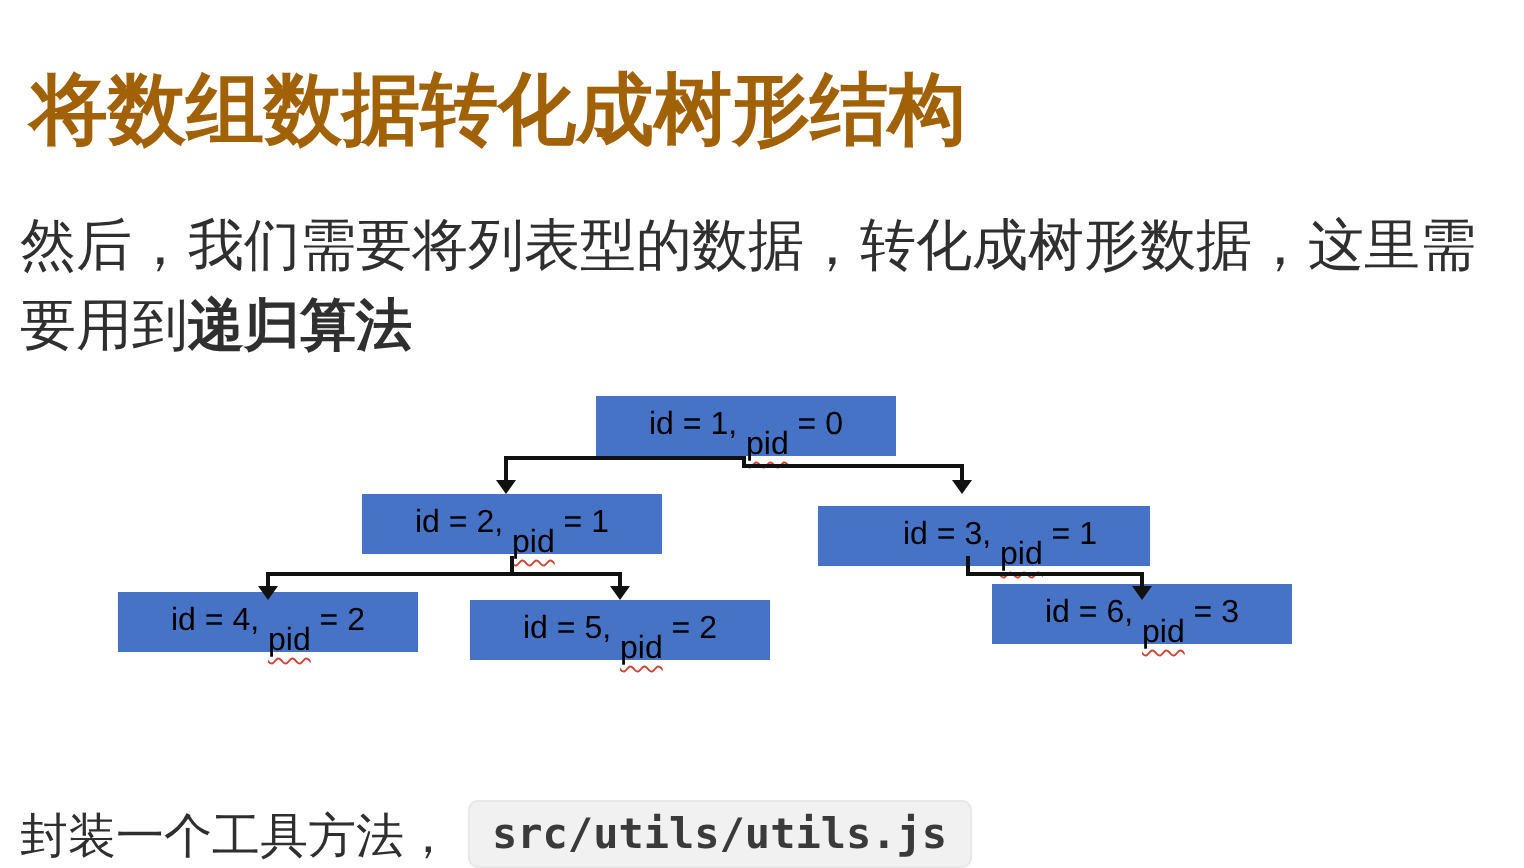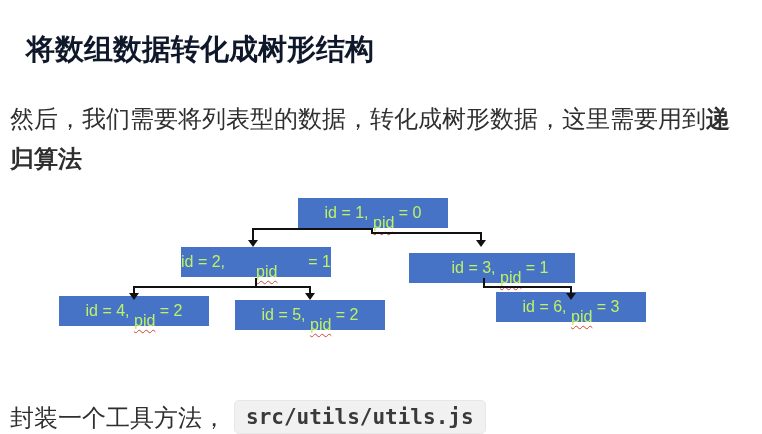--- a/index.html
+++ b/index.html
@@ -7,56 +7,56 @@
     position: relative;
     width: 762px;
     height: 434px;
     background: #ffffff;
     overflow: hidden;
     font-family: "Liberation Sans", sans-serif;
     color: #2f2f2f;
   }
   .h1 {
     position: absolute;
-    left: 26px;
+    left: 15px;
     top: 9px;
-    font-size: 29px;
+    font-size: 39px;
     line-height: 42px;
     font-weight: 700;
-    color: #0f172a;
+    color: #a16207;
     white-space: nowrap;
   }
   .intro {
     position: absolute;
     left: 10px;
     top: 75px;
     width: 742px;
-    font-size: 24px;
+    font-size: 28px;
     line-height: 40px;
     color: #2f2f2f;
     word-break: break-all;
   }
   .intro b { font-weight: 700; }
 
   
   .tree { position: absolute; left: 0; top: 0; width: 762px; height: 434px; }
   .node {
     position: absolute;
     width: 150px;
     height: 30px;
     background: #4673c5;
-    color: #bef264;
+    color: #000000;
     font-size: 16px;
     display: flex;
     align-items: center;
     justify-content: center;
     white-space: pre;
   }
   .n1 { left: 298px; top: 198px; }
-  .n2 { left: 181px; top: 247px; justify-content: space-between; }
+  .n2 { left: 181px; top: 247px; }
   .n3 { left: 409px; top: 253px; padding-left: 16px; }
   .n4 { left: 59px;  top: 296px; }
   .n5 { left: 235px; top: 300px; }
   .n6 { left: 496px; top: 292px; }
   .pid-word {
     text-decoration-line: underline;
     text-decoration-style: wavy;
     text-decoration-color: #d04437;
     text-decoration-thickness: 1px;
     text-underline-offset: 3px;

